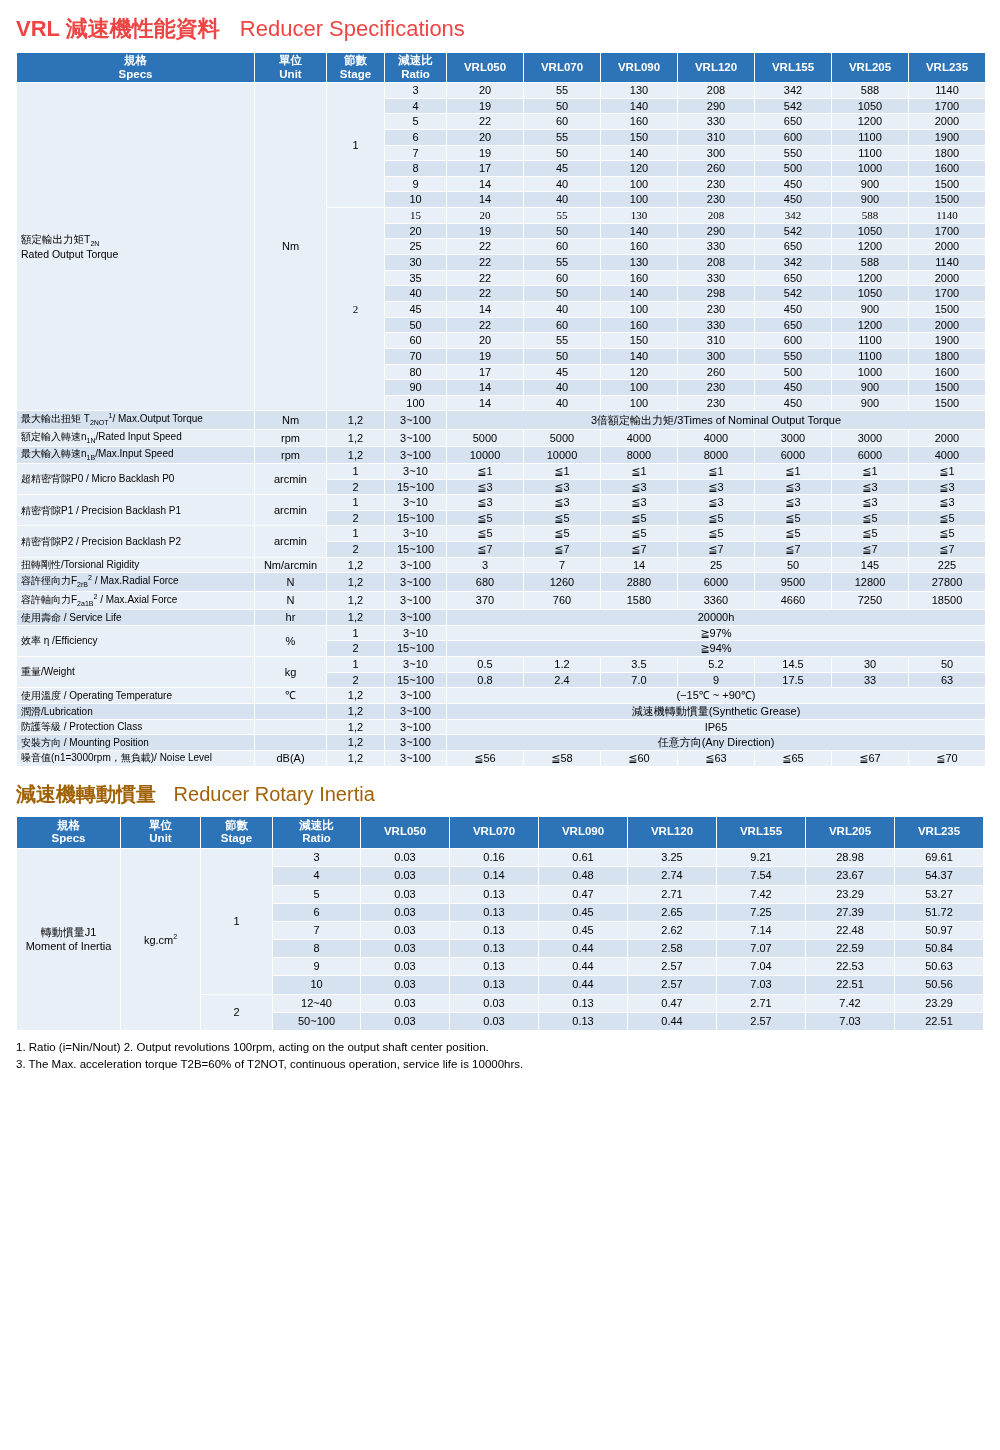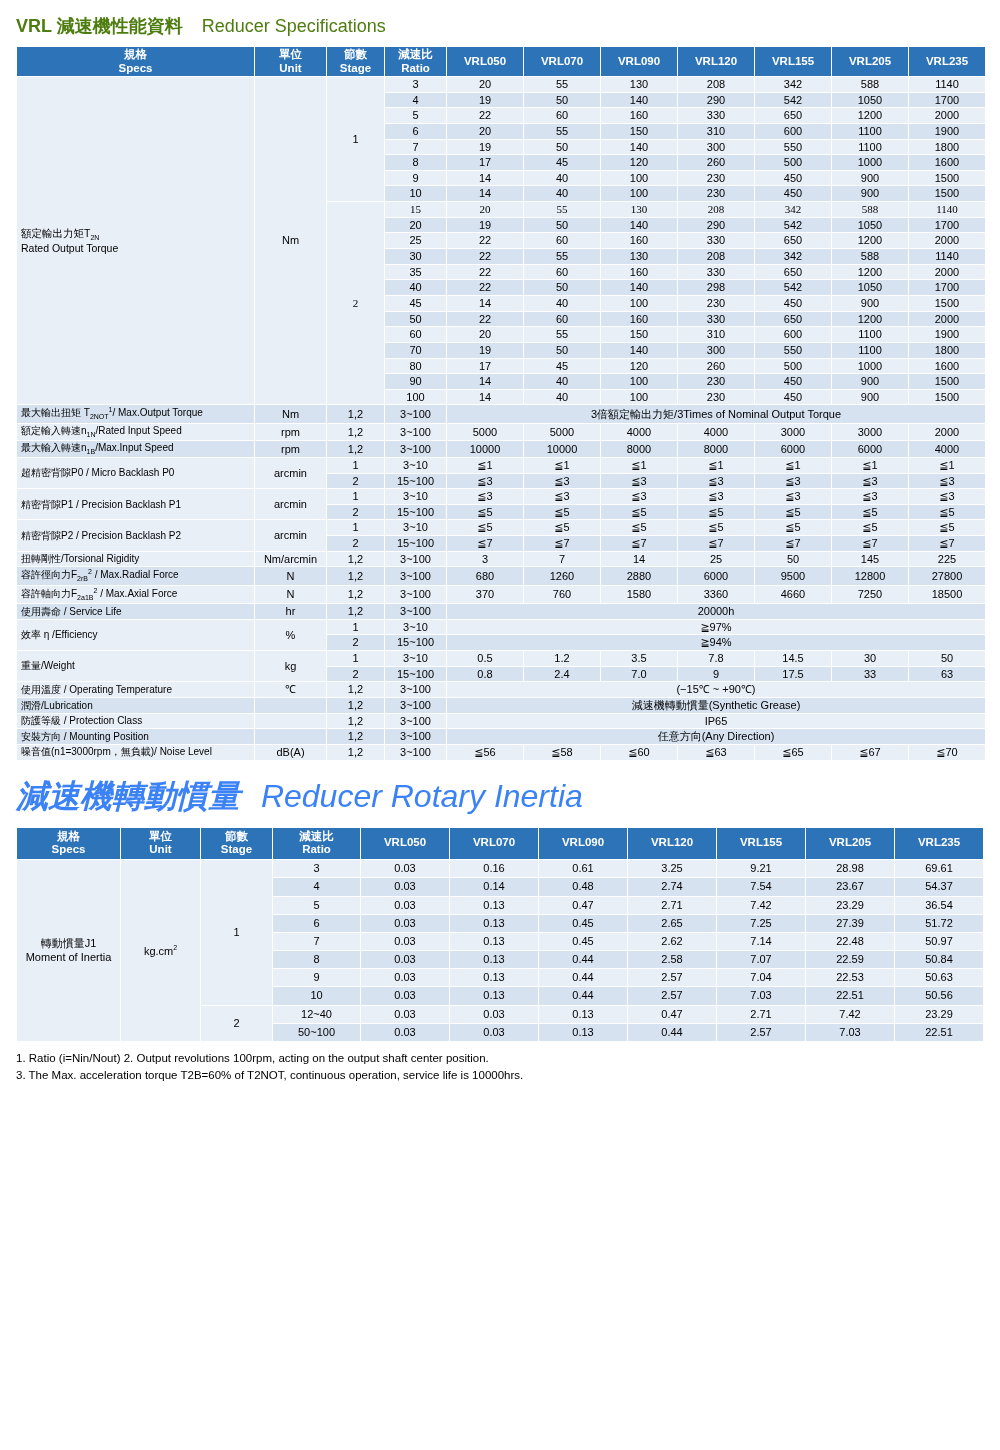--- a/index.html
+++ b/index.html
@@ -8,22 +8,22 @@
     width: 1000px;
     height: 1450px;
     background: #ffffff;
     font-family: "Liberation Sans", sans-serif;
     color: #000;
   }
   .page { padding: 10px 16px 0 16px; }
 
   h1.title {
     margin: 4px 0 8px 0;
-    font-size: 18px;
-    color: #4d7c0f;
+    font-size: 22px;
+    color: #ef4444;
     font-weight: bold;
     letter-spacing: 0px;
   }
   h1.title .en { font-weight: normal; }
 
   table.spec {
     border-collapse: collapse;
     width: 968px;
     font-size: 11px;
     table-layout: fixed;
@@ -63,24 +63,23 @@
   table.spec col.c-spec { width: 238px; }
   table.spec col.c-unit { width: 72px; }
   table.spec col.c-stage { width: 58px; }
   table.spec col.c-ratio { width: 62px; }
   table.spec col.c-m { width: 77px; }
 
   .sep-top { border-top: 1px solid #2d73b8 !important; font-family: Liberation Serif, serif; }
 
   h1.title2 {
     margin: 14px 0 8px 0;
-    font-size: 32px;
-    color: #3b82f6;
+    font-size: 20px;
+    color: #a16207;
     font-weight: bold;
-    font-style: italic;
   }
   h1.title2 .en { font-weight: normal; }
 
   table.inertia {
     border-collapse: collapse;
     width: 968px;
     font-size: 11px;
     table-layout: fixed;
   }
   table.inertia td {
@@ -528,21 +527,21 @@
           <td colspan="7">≧94%</td>
         </tr>
         <tr class="rowA">
           <td class="leftlbl" rowspan="2">重量/Weight</td>
           <td rowspan="2">kg</td>
           <td>1</td>
           <td>3~10</td>
           <td>0.5</td>
           <td>1.2</td>
           <td>3.5</td>
-          <td>7.8</td>
+          <td>5.2</td>
           <td>14.5</td>
           <td>30</td>
           <td>50</td>
         </tr>
         <tr class="rowB">
           <td>2</td>
           <td>15~100</td>
           <td>0.8</td>
           <td>2.4</td>
           <td>7.0</td>
@@ -652,21 +651,21 @@
           <td>54.37</td>
         </tr>
         <tr class="rowA">
           <td>5</td>
           <td>0.03</td>
           <td>0.13</td>
           <td>0.47</td>
           <td>2.71</td>
           <td>7.42</td>
           <td>23.29</td>
-          <td>36.54</td>
+          <td>53.27</td>
         </tr>
         <tr class="rowB">
           <td>6</td>
           <td>0.03</td>
           <td>0.13</td>
           <td>0.45</td>
           <td>2.65</td>
           <td>7.25</td>
           <td>27.39</td>
           <td>51.72</td>

